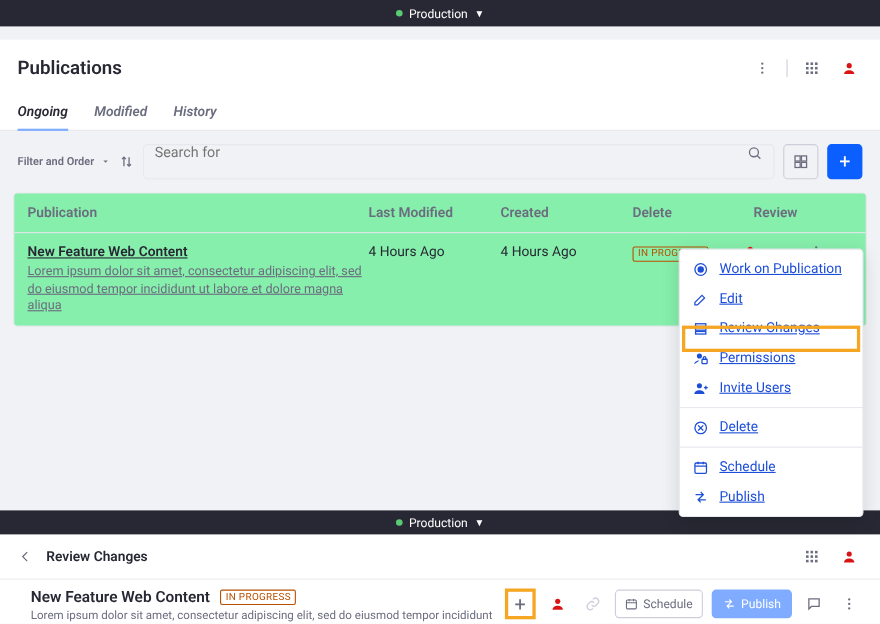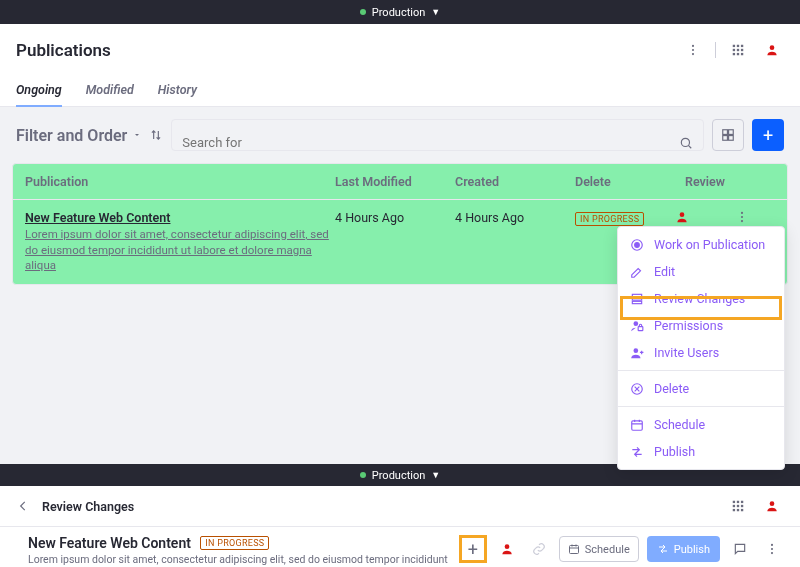--- a/index.html
+++ b/index.html
@@ -2,36 +2,36 @@
 <html><head>
 <meta charset="utf-8">
 <style>
   * { box-sizing: border-box; margin: 0; padding: 0; font-family: -apple-system, BlinkMacSystemFont, "Segoe UI", Roboto, sans-serif; }
   body { background: #f1f2f5; width: 800px; height: 567px; overflow: hidden; position: relative; font-size: 13px; color: #272833; }
   
   .prod-bar { height: 24px; background: #272833; color: #fff; display: flex; align-items: center; justify-content: center; font-size: 11px; }
   .prod-bar .dot { width: 6px; height: 6px; border-radius: 50%; background: #5aca75; margin-right: 6px; }
   .prod-bar .caret { margin-left: 6px; font-size: 9px; }
   
-  .page-header { background: #fff; padding: 12px 16px 0 16px; border-bottom: 1px solid #e7e7ed; }
+  .page-header { background: #fff; padding: 12px 16px 0 16px; border-bottom: 1px solid #e7e7ed; margin-top: 12px; }
   .page-header-top { display: flex; align-items: center; justify-content: space-between; height: 28px; }
   .page-title { font-size: 17px; font-weight: 600; }
   .head-icons { display: flex; align-items: center; gap: 10px; }
   .icon-btn { width: 24px; height: 24px; display: inline-flex; align-items: center; justify-content: center; color: #6b6c7e; cursor: pointer; }
   .divv { width: 1px; height: 16px; background: #cdced9; }
   .user-ic { color: #da1414; }
   
   .tabs { display: flex; gap: 24px; margin-top: 10px; }
   .tab { padding: 8px 0; font-size: 12.5px; font-weight: 600; color: #6b6c7e; cursor: pointer; font-style: italic; }
   .tab.active { color: #272833; border-bottom: 2px solid #80acff; margin-bottom: -1px; }
   
   .toolbar { display: flex; align-items: center; gap: 8px; padding: 12px 16px; }
-  .filter-label { font-size: 16px; color: #6b6c7e; font-weight: 600; display: flex; align-items: center; gap: 6px; cursor: pointer; }
+  .filter-label { font-size: 10px; color: #6b6c7e; font-weight: 600; display: flex; align-items: center; gap: 6px; cursor: pointer; }
   .sort-ic { color: #6b6c7e; cursor: pointer; }
-  .search-box { flex: 1; height: 32px; background: #f1f2f5; border: 1px solid #e7e7ed; border-radius: 4px; display: flex; align-items: flex-end; padding: 0 10px; }
+  .search-box { flex: 1; height: 32px; background: #f1f2f5; border: 1px solid #e7e7ed; border-radius: 4px; display: flex; align-items: flex-start; padding: 0 10px; }
   .search-box input { flex: 1; border: none; background: transparent; outline: none; font-size: 13px; color: #6b6c7e; }
   .grid-ic { width: 32px; height: 32px; border: 1px solid #cdced9; border-radius: 4px; display: inline-flex; align-items: center; justify-content: center; color: #6b6c7e; cursor: pointer; }
   .add-btn { width: 32px; height: 32px; background: #0b5fff; border-radius: 4px; display: inline-flex; align-items: center; justify-content: center; color: #fff; cursor: pointer; font-size: 18px; }
   
   .table-wrap { background: #86efac; border: 1px solid #e7e7ed; margin: 0 12px; border-radius: 4px; }
   .tbl-head, .tbl-row { display: flex; align-items: flex-start; padding: 10px 12px; }
   .tbl-head { color: #6b6c7e; font-size: 12.5px; font-weight: 600; border-bottom: 1px solid #e7e7ed; }
   .tbl-row { font-size: 12.5px; }
   .col-pub { flex: 0 0 310px; }
   .col-lm { flex: 0 0 120px; }
@@ -39,21 +39,21 @@
   .col-st { flex: 0 0 100px; }
   .col-ow { flex: 0 0 60px; text-align: center; }
   .col-ac { flex: 0 0 20px; text-align: center; }
   .row-title { font-weight: 600; text-decoration: underline; }
   .row-desc { color: #6b6c7e; font-size: 11.5px; text-decoration: underline; margin-top: 2px; line-height: 1.35; }
   .badge-prog { display: inline-block; font-size: 9px; font-weight: 400; color: #b95000; border: 1px solid #b95000; padding: 1px 4px; border-radius: 2px; letter-spacing: 0.3px; }
   .owner-ic { color: #da1414; }
   .dots { color: #6b6c7e; cursor: pointer; }
   
   .dropdown { position: absolute; left: 617px; top: 226px; width: 168px; background: #fff; border: 1px solid #e7e7ed; border-radius: 4px; box-shadow: 0 4px 16px rgba(0,0,0,0.12); padding: 4px 0; z-index: 10; }
-  .dd-item { display: flex; align-items: center; gap: 10px; padding: 6px 12px; font-size: 12.5px; color: #8b5cf6; cursor: pointer; }
+  .dd-item { display: flex; align-items: center; gap: 10px; padding: 6px 12px; font-size: 12.5px; color: #1d4ed8; cursor: pointer; text-decoration: underline; }
   .dd-sep { height: 1px; background: #e7e7ed; margin: 4px 0; }
   .dd-highlight { position: absolute; border: 3px solid #f5a623; left: 620px; top: 296px; width: 162px; height: 24px; z-index: 11; pointer-events: none; }
   
   .lower-bar { position: absolute; left: 0; right: 0; top: 464px; }
   .lower-prod { height: 22px; background: #272833; color: #fff; display: flex; align-items: center; justify-content: center; font-size: 11px; }
   .lower-prod .dot { width: 6px; height: 6px; border-radius: 50%; background: #5aca75; margin-right: 6px; }
   .lower-prod .caret { margin-left: 6px; font-size: 9px; }
   .review-hd { background: #fff; padding: 8px 16px; display: flex; align-items: center; justify-content: space-between; border-bottom: 1px solid #e7e7ed; }
   .review-left { display: flex; align-items: center; gap: 12px; }
   .back-ic { color: #6b6c7e; cursor: pointer; }

